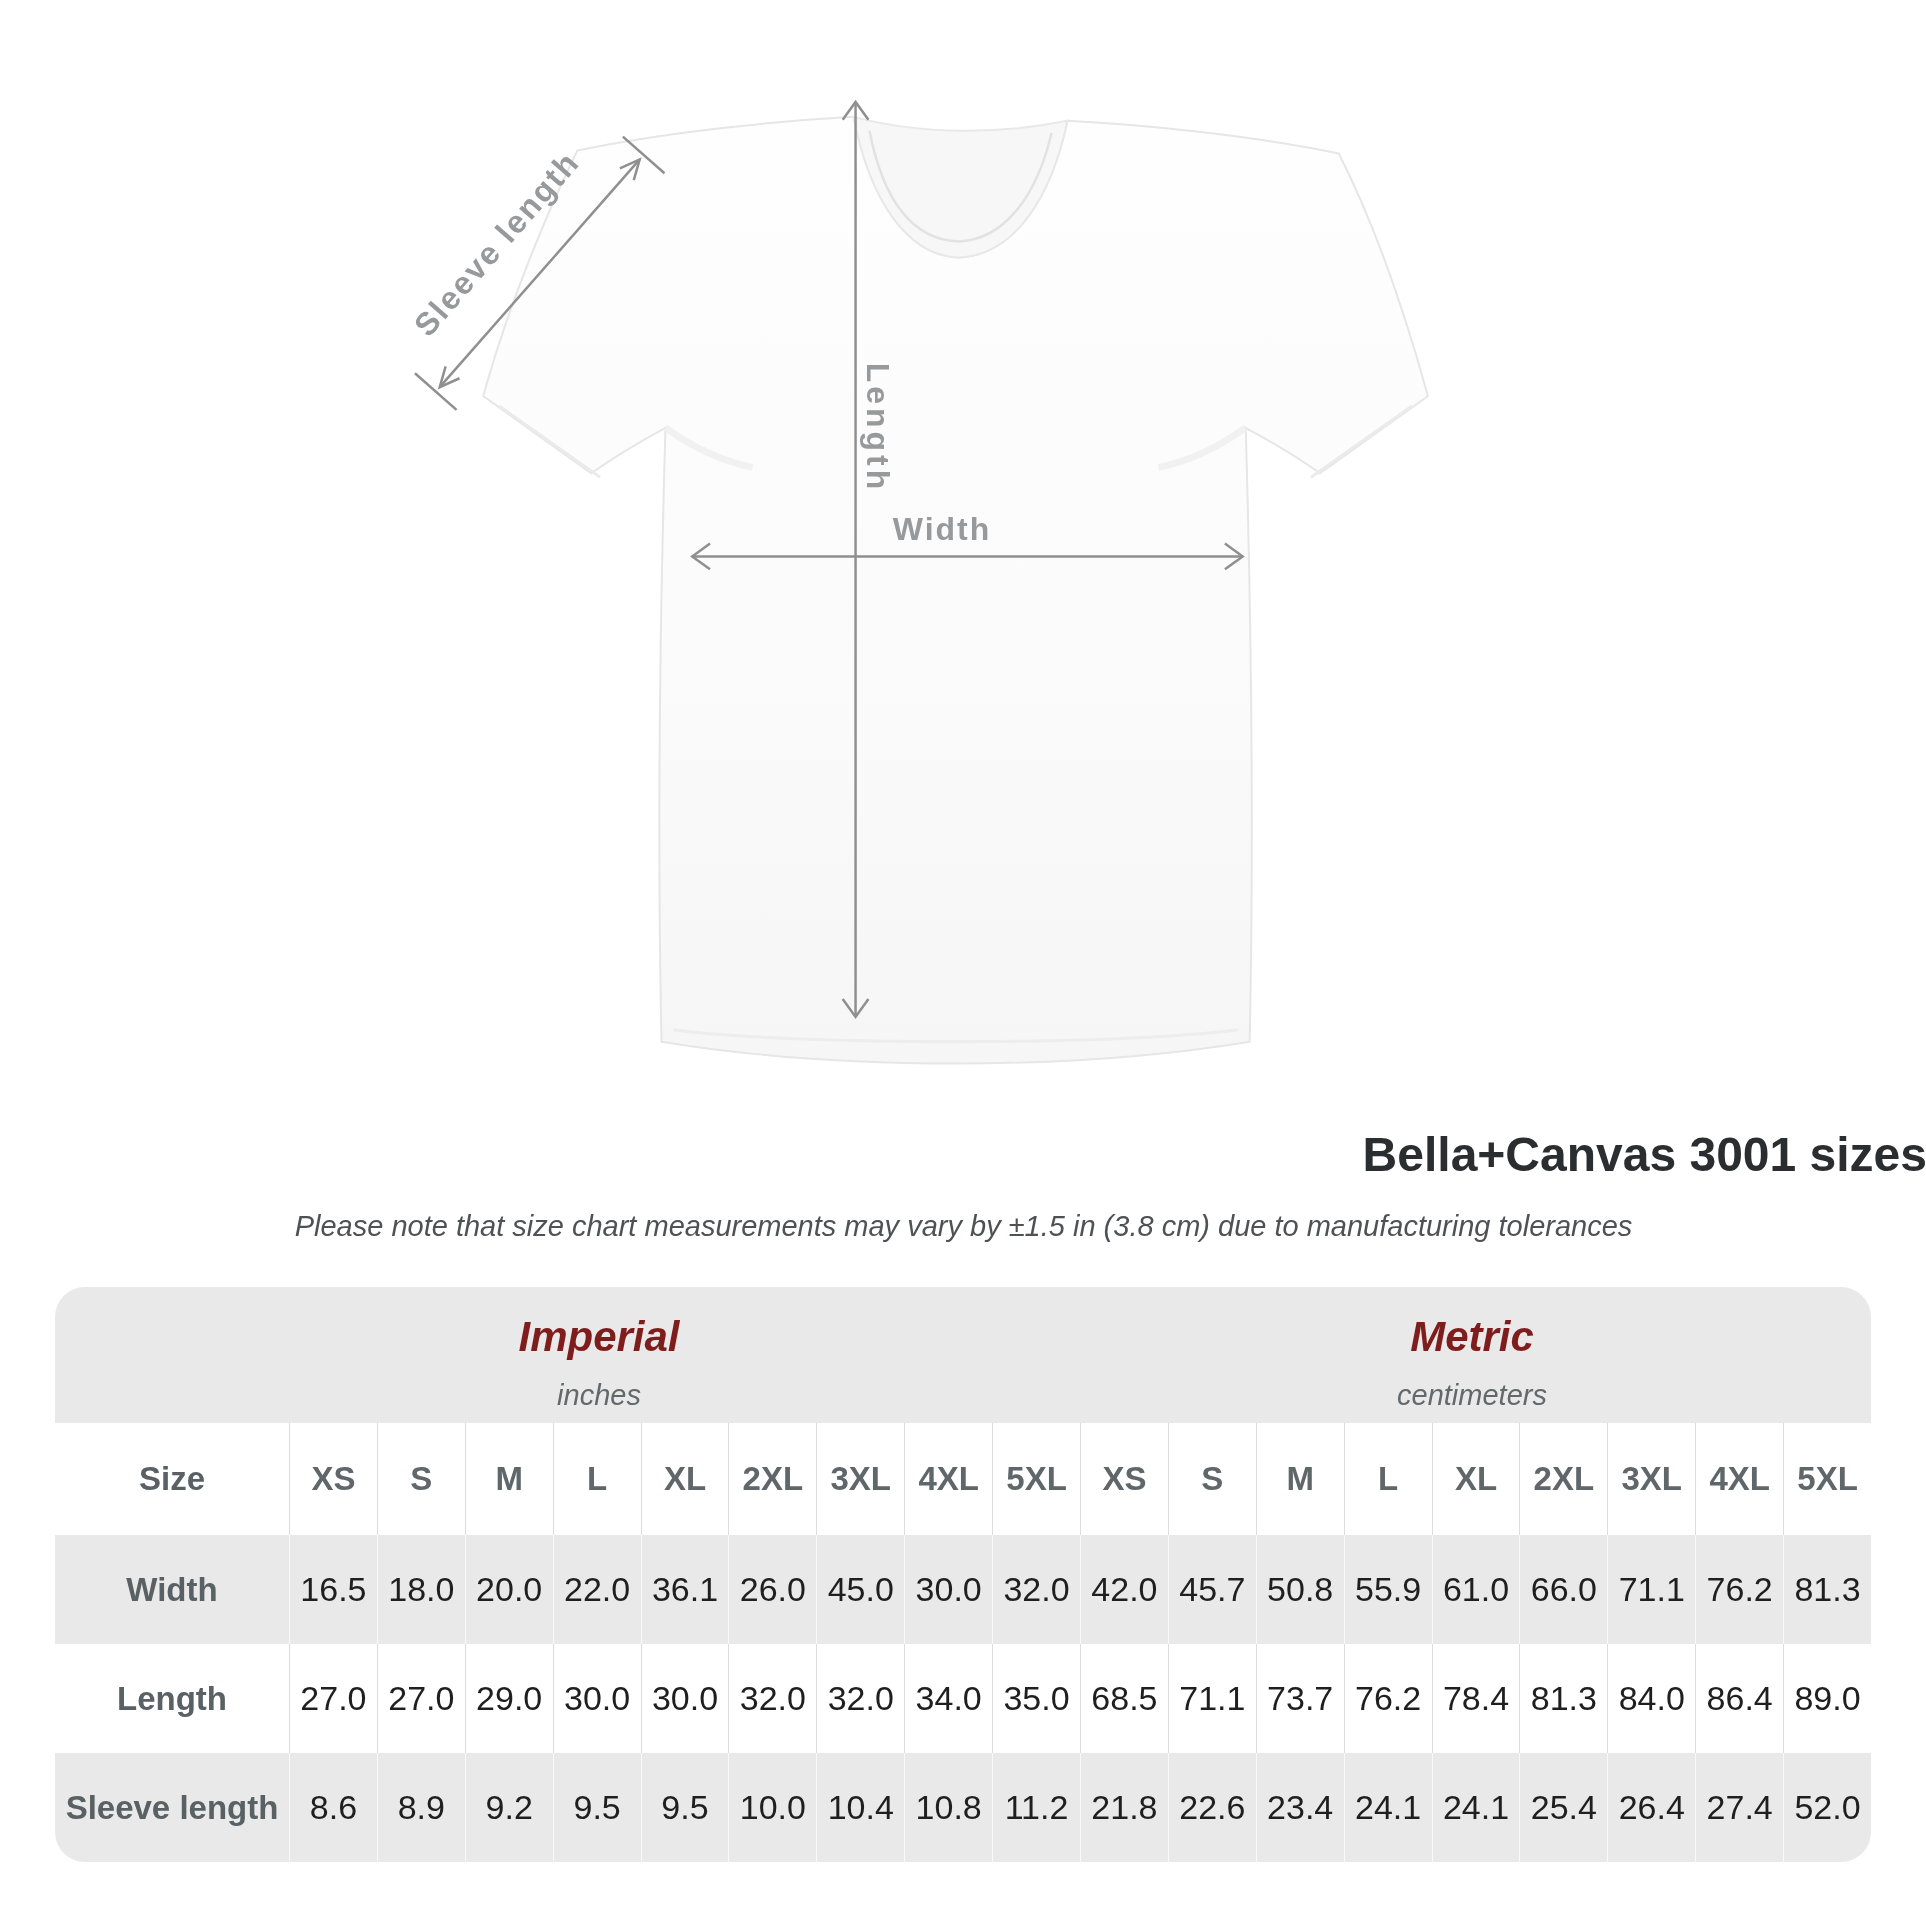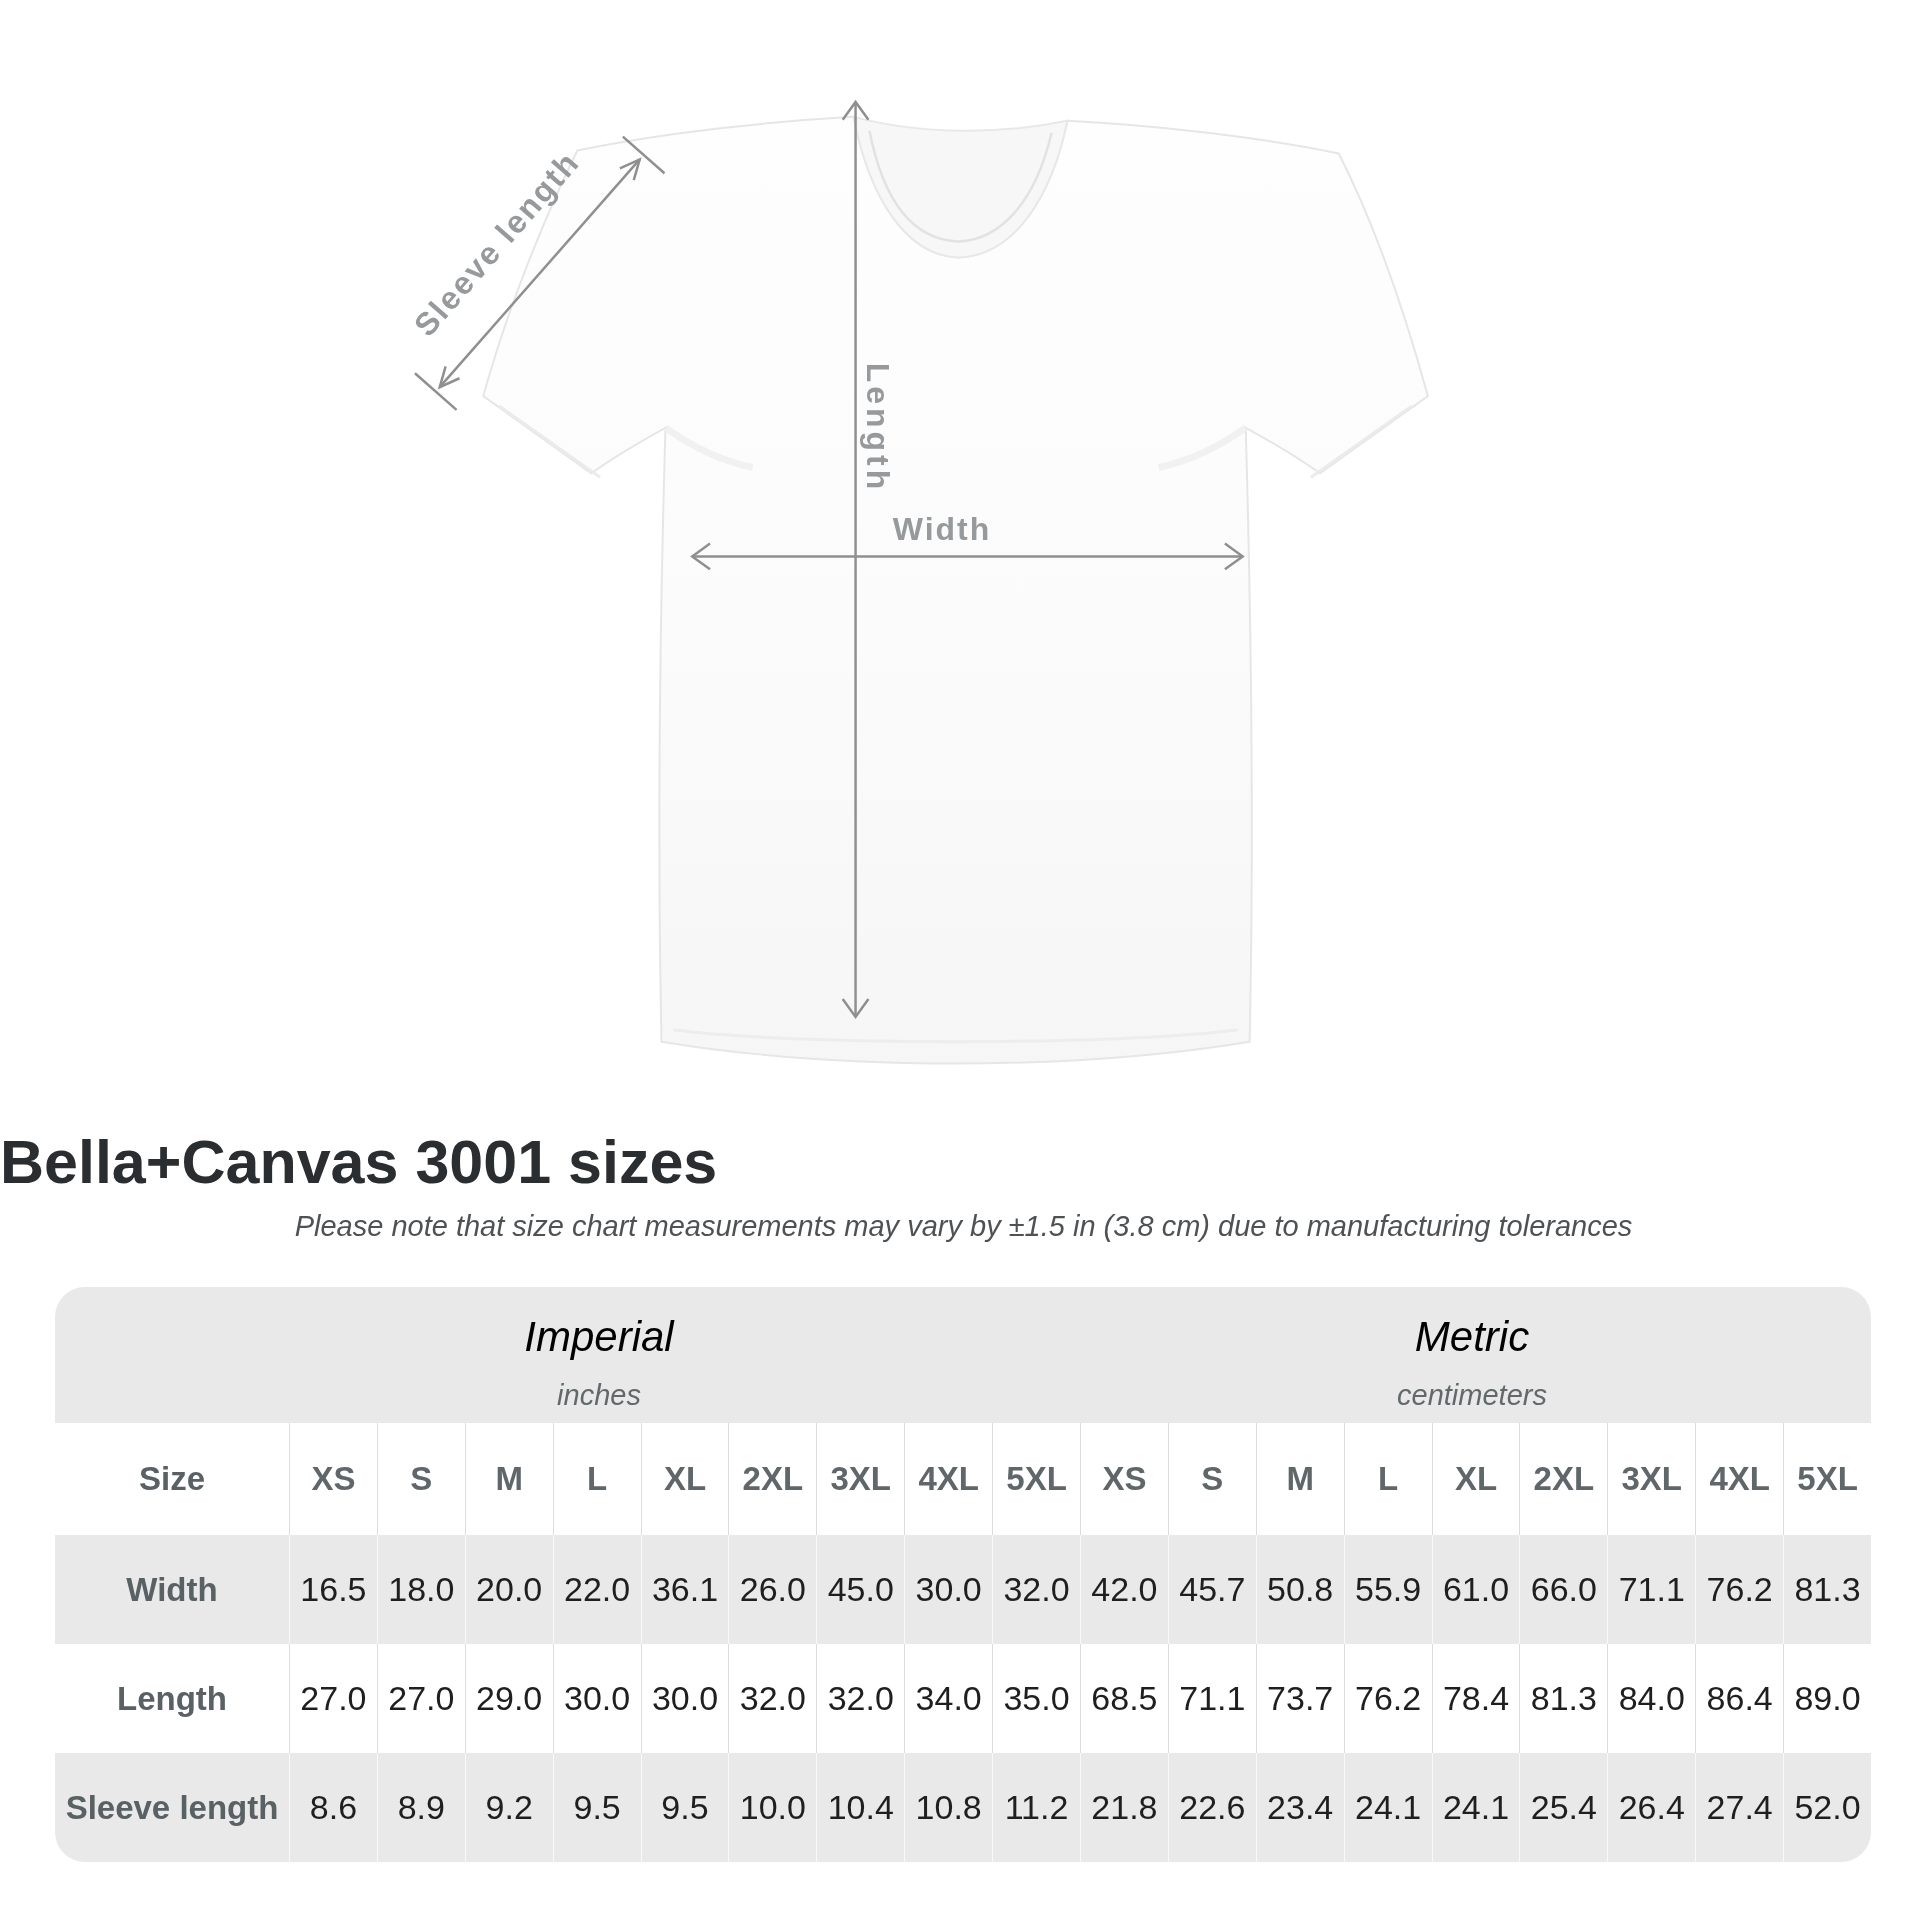--- a/index.html
+++ b/index.html
@@ -13,39 +13,39 @@
     position:absolute;font-weight:bold;color:#969a9c;white-space:nowrap;
     transform:translate(-50%,-50%);
   }
   .label-sleeve{left:497px;top:244px;font-size:32px;letter-spacing:2px;
     transform:translate(-50%,-50%) rotate(-49deg);}
   .label-length{left:877px;top:428px;font-size:32px;letter-spacing:4px;
     transform:translate(-50%,-50%) rotate(90deg);}
   .label-width{left:942px;top:529px;font-size:32px;letter-spacing:2px;}
   
   .page-title{
-    position:absolute;left:0;top:1127px;width:100%;text-align:left;
-    font-size:61px;font-weight:bold;color:#2b2e30;letter-spacing:0;
+    position:absolute;left:0;top:1127px;width:100%;text-align:right;
+    font-size:48px;font-weight:bold;color:#2b2e30;letter-spacing:0;
   }
   .page-subtitle{
     position:absolute;left:0;top:1210px;width:100%;text-align:center;
     font-size:29px;font-style:italic;color:#4e5254;
   }
   
   .size-table{position:absolute;left:55px;top:1287px;width:1816px;}
   .band{
     position:relative;height:136px;background:#e9e9e9;
     border-radius:30px 30px 0 0;
   }
   .band .group{
     position:absolute;top:26px;transform:translateX(-50%);text-align:center;
   }
   .group-imperial{left:544px;}
   .group-metric{left:1417px;}
-  .group-name{font-size:42px;font-weight:normal;font-style:italic;color:#000000;}
+  .group-name{font-size:42px;font-weight:bold;font-style:italic;color:#7f1d1d;}
   .group-unit{margin-top:18px;font-size:29px;font-style:italic;color:#62696d;}
   .grid{display:grid;grid-template-columns:234px repeat(18,1fr);}
   .cell{
     display:flex;align-items:center;justify-content:center;
     height:109px;font-size:34px;color:#1f1f1f;background:#ffffff;
     border-left:1px solid #dcdcdc;
   }
   .cell.hdr{height:112px;font-weight:bold;color:#5f676b;font-size:33px;}
   .cell.lbl{border-left:none;font-weight:bold;color:#596165;font-size:33px;}
   .cell.gray{background:#e9e9e9;border-left-color:#f9f9f9;}

